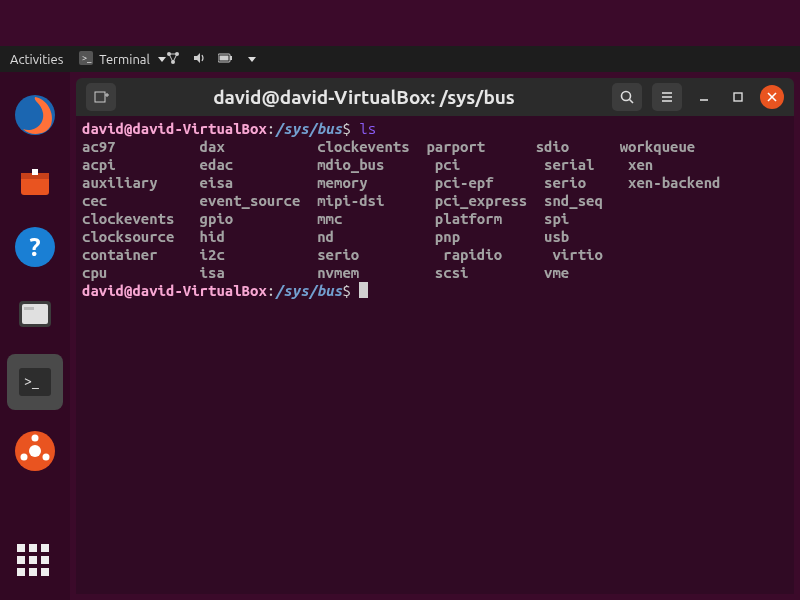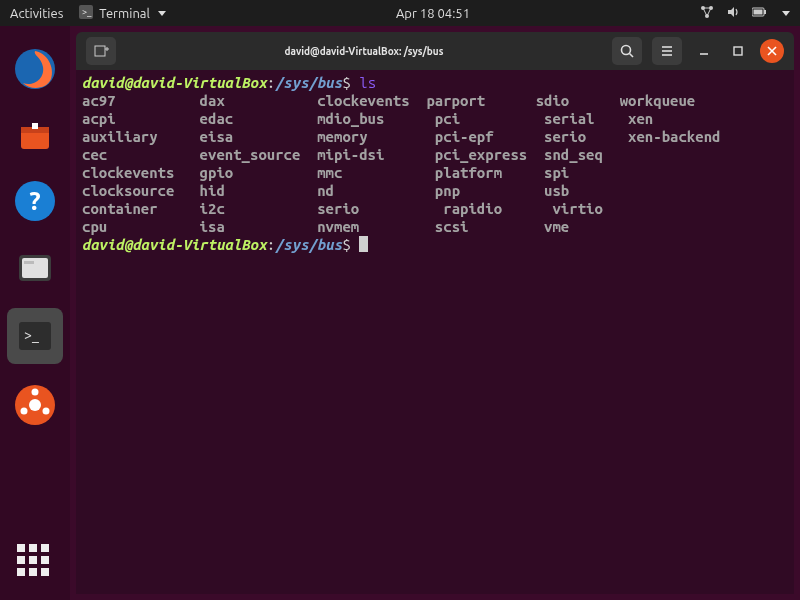--- a/index.html
+++ b/index.html
@@ -1,47 +1,47 @@
 <!DOCTYPE html>
 <html><head>
 <meta charset="utf-8">
 <style>
   * { box-sizing: border-box; margin: 0; padding: 0; }
   html, body { width: 800px; height: 600px; overflow: hidden; font-family: Ubuntu, sans-serif; }
   body { background: #3b0a2a; display: flex; flex-direction: column; }
 
   
-  .topbar { height: 26px; background: #1d1d1d; color: #ddd; display: flex; align-items: center; font-size: 13px; padding: 0 10px; }
+  .topbar { height: 26px; background: #1d1d1d; color: #ddd; display: flex; align-items: center; font-size: 13px; padding: 0 10px; margin-top: 46px; }
   .topbar .left { display: flex; align-items: center; gap: 16px; }
   .topbar .menuitem { display: flex; align-items: center; gap: 6px; }
   .topbar .center { flex: 1; text-align: center; }
   .topbar .right { display: flex; align-items: center; gap: 12px; }
   .tri-down { width:0;height:0;border-left:4px solid transparent;border-right:4px solid transparent;border-top:5px solid #ddd; display:inline-block; margin-left:2px;}
 
   
   .desktop { flex:1; display:flex; background:#3b0a2a; }
   .dock { width:70px; background:rgba(0,0,0,0.15); display:flex; flex-direction:column; align-items:center; padding-top:18px; gap:16px; }
   .dock .launcher { width:50px; height:50px; border-radius:10px; display:flex; align-items:center; justify-content:center; }
   .dock .active { background:#4a4a4a; border-radius:8px; width:56px; height:56px; }
   .dock-spacer { flex:1; }
   .apps-grid { width:36px; height:36px; display:grid; grid-template-columns:repeat(3,8px); grid-template-rows:repeat(3,8px); gap:4px; margin-bottom:20px;}
   .apps-grid span { background:#eee; width:8px;height:8px; }
 
   
   .win { flex:1; margin:6px 6px 6px 6px; display:flex; flex-direction:column; }
   .titlebar { height:38px; background:#2b2b2b; display:flex; align-items:center; padding:0 10px; border-radius:6px 6px 0 0; gap:10px; }
   .titlebar .tab-btn { width:30px; height:28px; background:#3c3c3c; border-radius:5px; display:flex; align-items:center; justify-content:center; }
-  .titlebar .title { flex:1; text-align:center; color:#e6e6e6; font-weight:600; font-size:10px; }
+  .titlebar .title { flex:1; text-align:center; color:#e6e6e6; font-weight:600; font-size:19px; }
   .titlebar .sq-btn { width:30px; height:28px; background:#3c3c3c; border-radius:5px; display:flex; align-items:center; justify-content:center; color:#ddd; }
   .titlebar .win-btn { width:24px; height:24px; display:flex; align-items:center; justify-content:center; color:#ddd; }
   .titlebar .close { width:24px; height:24px; border-radius:50%; background:#e95420; color:#fff; display:flex;align-items:center;justify-content:center; font-size:13px;}
 
   
   .term { flex:1; background:#300a24; font-family: "Ubuntu Mono","DejaVu Sans Mono",monospace; font-size:15px; line-height:18px; color:#d0d0d0; padding:4px 6px; white-space:pre; overflow:hidden; }
-  .user { color:#bef264; font-weight:bold;font-style:italic; }
+  .user { color:#f9a8d4; font-weight:bold; }
   .path { color:#729fcf; font-weight:bold;font-style:italic; }
   .dollar { color:#d0d0d0; }
   .cmd { color:#8b5cf6; }
   .dir { color:#a3a3a3; font-weight:bold; }
   .cursor { display:inline-block; width:9px; height:16px; background:#d0d0d0; vertical-align:-2px; }
 </style>
 </head>
 <body>
 
 <div class="topbar">
@@ -51,21 +51,20 @@
       <span>
         <svg width="14" height="14" viewBox="0 0 14 14">
             <rect x="0" y="0" width="14" height="14" rx="2" fill="#555"></rect>
             <text x="3" y="10" font-size="9" fill="#eee">&gt;_</text>
           </svg>
       </span>
       <span>Terminal</span>
       <span class="tri-down"></span>
     </span>
   </div>
-  <div class="center">Apr 18  04:51</div>
   <div class="right">
     <span>
       <svg width="14" height="14" viewBox="0 0 14 14">
           <circle cx="3" cy="3" r="2" fill="#ccc"></circle>
           <circle cx="11" cy="3" r="2" fill="#ccc"></circle>
           <circle cx="7" cy="11" r="2" fill="#ccc"></circle>
           <path d="M3 3 L11 3 L7 11 Z" fill="none" stroke="#ccc" stroke-width="1"></path>
         </svg>
     </span>
     <span>

